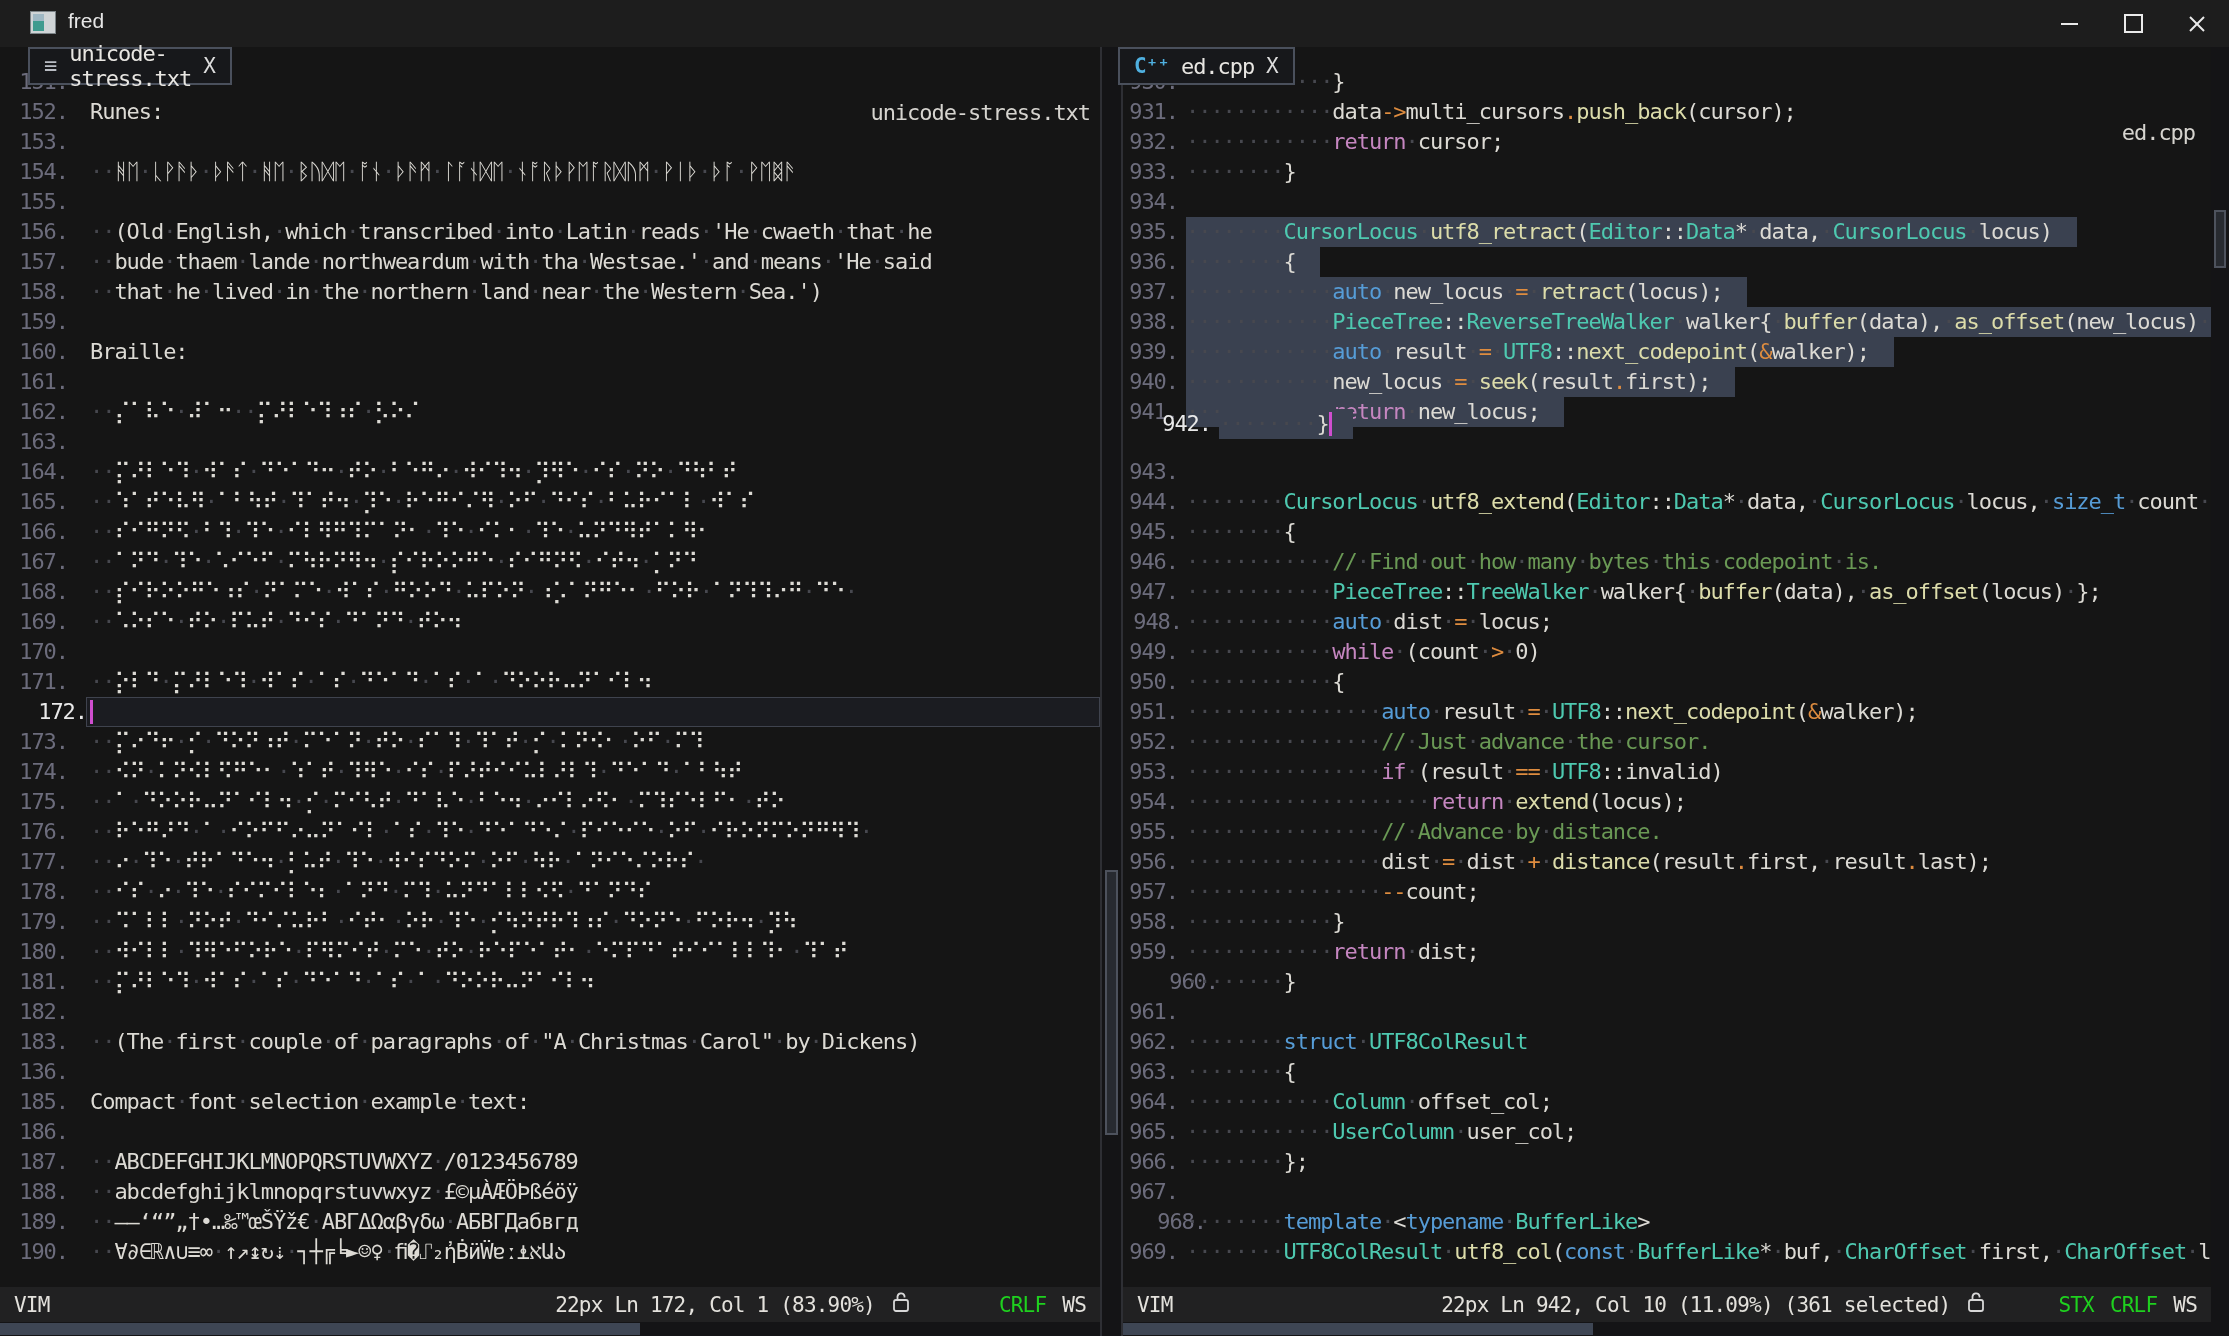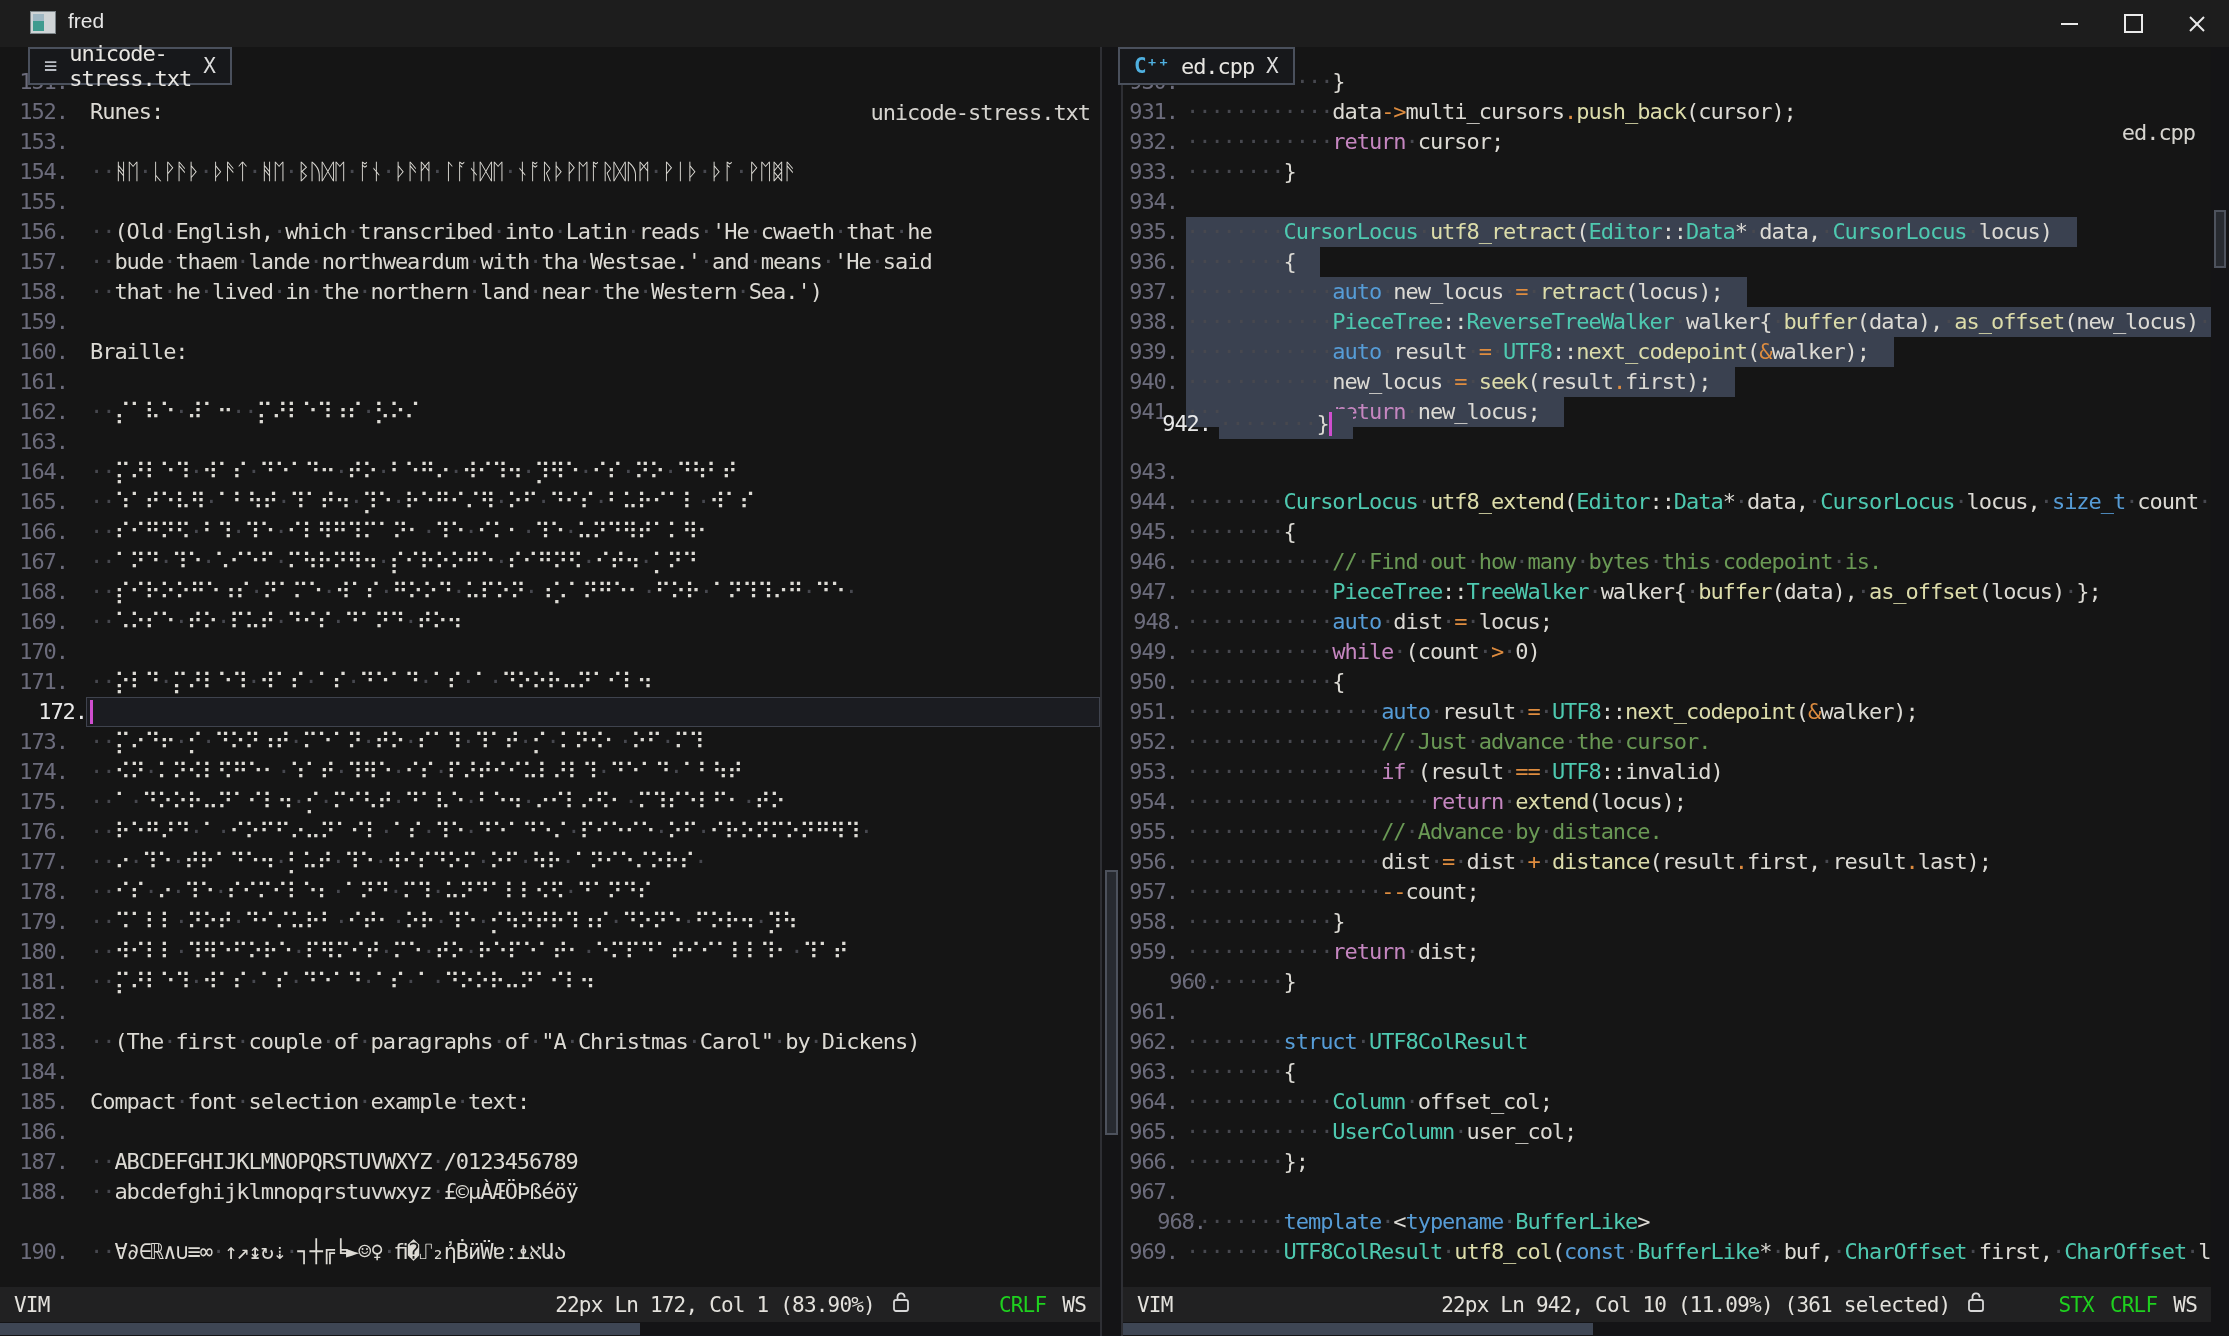--- a/index.html
+++ b/index.html
@@ -116,25 +116,26 @@
       <div class="row" style="top: 689px;"><span class="gut" style="left: 0px; width: 68px;">174.</span><span class="txt" style="left: 90px;"><span class="ws">··</span><span class="p">⠪⠝</span><span class="ws">·</span><span class="p">⠅⠝⠪⠇⠫⠛⠑⠂</span><span class="ws">·</span><span class="p">⠱⠁⠞</span><span class="ws">·</span><span class="p">⠹⠻⠑</span><span class="ws">·</span><span class="p">⠊⠎</span><span class="ws">·</span><span class="p">⠏⠜⠞⠊⠊⠥⠇⠜⠇⠹</span><span class="ws">·</span><span class="p">⠙⠑⠁⠙</span><span class="ws">·</span><span class="p">⠁⠃⠳⠞</span></span></div>
       <div class="row" style="top: 719px;"><span class="gut" style="left: 0px; width: 68px;">175.</span><span class="txt" style="left: 90px;"><span class="ws">··</span><span class="p">⠁</span><span class="ws">·</span><span class="p">⠙⠕⠕⠗⠤⠝⠁⠊⠇⠲</span><span class="ws">·</span><span class="p">⡊</span><span class="ws">·</span><span class="p">⠍⠊⠣⠞</span><span class="ws">·</span><span class="p">⠙⠁⠧⠑</span><span class="ws">·</span><span class="p">⠃⠑⠲</span><span class="ws">·</span><span class="p">⠔⠊⠇⠔⠫⠂</span><span class="ws">·</span><span class="p">⠍⠹⠎⠑⠇⠋⠂</span><span class="ws">·</span><span class="p">⠞⠕</span></span></div>
       <div class="row" style="top: 749px;"><span class="gut" style="left: 0px; width: 68px;">176.</span><span class="txt" style="left: 90px;"><span class="ws">··</span><span class="p">⠗⠑⠛⠜⠙</span><span class="ws">·</span><span class="p">⠁</span><span class="ws">·</span><span class="p">⠊⠕⠋⠋⠔⠤⠝⠁⠊⠇</span><span class="ws">·</span><span class="p">⠁⠎</span><span class="ws">·</span><span class="p">⠹⠑</span><span class="ws">·</span><span class="p">⠙⠑⠁⠙⠑⠌</span><span class="ws">·</span><span class="p">⠏⠊⠑⠊⠑</span><span class="ws">·</span><span class="p">⠕⠋</span><span class="ws">·</span><span class="p">⠊⠗⠕⠝⠍⠕⠝⠛⠻⠹</span><span class="ws">·</span></span></div>
       <div class="row" style="top: 779px;"><span class="gut" style="left: 0px; width: 68px;">177.</span><span class="txt" style="left: 90px;"><span class="ws">··</span><span class="p">⠔</span><span class="ws">·</span><span class="p">⠹⠑</span><span class="ws">·</span><span class="p">⠞⠗⠁⠙⠑⠲</span><span class="ws">·</span><span class="p">⡃⠥⠞</span><span class="ws">·</span><span class="p">⠹⠑</span><span class="ws">·</span><span class="p">⠺⠊⠎⠙⠕⠍</span><span class="ws">·</span><span class="p">⠕⠋</span><span class="ws">·</span><span class="p">⠳⠗</span><span class="ws">·</span><span class="p">⠁⠝⠊⠑⠌⠕⠗⠎</span><span class="ws">·</span></span></div>
       <div class="row" style="top: 809px;"><span class="gut" style="left: 0px; width: 68px;">178.</span><span class="txt" style="left: 90px;"><span class="ws">··</span><span class="p">⠊⠎</span><span class="ws">·</span><span class="p">⠔</span><span class="ws">·</span><span class="p">⠹⠑</span><span class="ws">·</span><span class="p">⠎⠊⠍⠊⠇⠑⠆</span><span class="ws">·</span><span class="p">⠁⠝⠙</span><span class="ws">·</span><span class="p">⠍⠹</span><span class="ws">·</span><span class="p">⠥⠝⠙⠁⠇⠇⠪⠫</span><span class="ws">·</span><span class="p">⠙⠁⠝⠙⠎</span></span></div>
       <div class="row" style="top: 839px;"><span class="gut" style="left: 0px; width: 68px;">179.</span><span class="txt" style="left: 90px;"><span class="ws">··</span><span class="p">⠩⠁⠇⠇</span><span class="ws">·</span><span class="p">⠝⠕⠞</span><span class="ws">·</span><span class="p">⠙⠊⠌⠥⠗⠃</span><span class="ws">·</span><span class="p">⠊⠞⠂</span><span class="ws">·</span><span class="p">⠕⠗</span><span class="ws">·</span><span class="p">⠹⠑</span><span class="ws">·</span><span class="p">⡊⠳⠝⠞⠗⠹⠰⠎</span><span class="ws">·</span><span class="p">⠙⠕⠝⠑</span><span class="ws">·</span><span class="p">⠋⠕⠗⠲</span><span class="ws">·</span><span class="p">⡹⠳</span></span></div>
       <div class="row" style="top: 869px;"><span class="gut" style="left: 0px; width: 68px;">180.</span><span class="txt" style="left: 90px;"><span class="ws">··</span><span class="p">⠺⠊⠇⠇</span><span class="ws">·</span><span class="p">⠹⠻⠑⠋⠕⠗⠑</span><span class="ws">·</span><span class="p">⠏⠻⠍⠊⠞</span><span class="ws">·</span><span class="p">⠍⠑</span><span class="ws">·</span><span class="p">⠞⠕</span><span class="ws">·</span><span class="p">⠗⠑⠏⠑⠁⠞⠂</span><span class="ws">·</span><span class="p">⠑⠍⠏⠙⠁⠞⠊⠊⠁⠇⠇⠹⠂</span><span class="ws">·</span><span class="p">⠹⠁⠞</span></span></div>
       <div class="row" style="top: 899px;"><span class="gut" style="left: 0px; width: 68px;">181.</span><span class="txt" style="left: 90px;"><span class="ws">··</span><span class="p">⡍⠜⠇⠑⠹</span><span class="ws">·</span><span class="p">⠺⠁⠎</span><span class="ws">·</span><span class="p">⠁⠎</span><span class="ws">·</span><span class="p">⠙⠑⠁⠙</span><span class="ws">·</span><span class="p">⠁⠎</span><span class="ws">·</span><span class="p">⠁</span><span class="ws">·</span><span class="p">⠙⠕⠕⠗⠤⠝⠁⠊⠇⠲</span></span></div>
       <div class="row" style="top: 929px;"><span class="gut" style="left: 0px; width: 68px;">182.</span><span class="txt" style="left: 90px;"></span></div>
       <div class="row" style="top: 959px;"><span class="gut" style="left: 0px; width: 68px;">183.</span><span class="txt" style="left: 90px;"><span class="ws">··</span><span class="p">(The</span><span class="ws">·</span><span class="p">first</span><span class="ws">·</span><span class="p">couple</span><span class="ws">·</span><span class="p">of</span><span class="ws">·</span><span class="p">paragraphs</span><span class="ws">·</span><span class="p">of</span><span class="ws">·</span><span class="p">"A</span><span class="ws">·</span><span class="p">Christmas</span><span class="ws">·</span><span class="p">Carol"</span><span class="ws">·</span><span class="p">by</span><span class="ws">·</span><span class="p">Dickens)</span></span></div>
-      <div class="row" style="top: 989px;"><span class="gut" style="left: 0px; width: 68px;">184.</span><span class="txt" style="left: 90px;"></span></div>
+      <div class="row" style="top: 989px;"><span class="gut" style="left: 0px; width: 68px;">136.</span><span class="txt" style="left: 90px;"></span></div>
       <div class="row" style="top: 1019px;"><span class="gut" style="left: 0px; width: 68px;">185.</span><span class="txt" style="left: 90px;"><span class="p">Compact</span><span class="ws">·</span><span class="p">font</span><span class="ws">·</span><span class="p">selection</span><span class="ws">·</span><span class="p">example</span><span class="ws">·</span><span class="p">text:</span></span></div>
       <div class="row" style="top: 1049px;"><span class="gut" style="left: 0px; width: 68px;">186.</span><span class="txt" style="left: 90px;"></span></div>
       <div class="row" style="top: 1079px;"><span class="gut" style="left: 0px; width: 68px;">187.</span><span class="txt" style="left: 90px;"><span class="ws">··</span><span class="p">ABCDEFGHIJKLMNOPQRSTUVWXYZ</span><span class="ws">·</span><span class="p">/0123456789</span></span></div>
       <div class="row" style="top: 1109px;"><span class="gut" style="left: 0px; width: 68px;">188.</span><span class="txt" style="left: 90px;"><span class="ws">··</span><span class="p">abcdefghijklmnopqrstuvwxyz</span><span class="ws">·</span><span class="p">£©µÀÆÖÞßéöÿ</span></span></div>
+      <div class="row" style="top: 1139px;"><span class="gut" style="left: 0px; width: 68px;">189.</span><span class="txt" style="left: 90px;"><span class="ws">··</span><span class="p">–—‘“”„†•…‰™œŠŸž€</span><span class="ws">·</span><span class="p">ΑΒΓΔΩαβγδω</span><span class="ws">·</span><span class="p">АБВГДабвгд</span></span></div>
       <div class="row" style="top: 1169px;"><span class="gut" style="left: 0px; width: 68px;">190.</span><span class="txt" style="left: 90px;"><span class="ws">··</span><span class="p">∀∂∈ℝ∧∪≡∞</span><span class="ws">·</span><span class="p">↑↗↨↻⇣</span><span class="ws">·</span><span class="p">┐┼╔╘►☺♀</span><span class="ws">·</span><span class="p">ﬁ�⑀₂ἠḂӥẄɐː⍎אԱა</span></span></div>
     </div>
   <div class="overlay-filename" style="right:10px;top:53px;">unicode-stress.txt</div>
   <div class="statusbar">
     <span class="status-mode">VIM</span>
     <span class="status-spacer"></span>
     <span class="status-info">22px Ln 172, Col 1 (83.90%)</span>
     <span class="lock-icon">
       <svg width="24" height="26" viewBox="0 0 24 26">
         <rect x="5" y="11" width="14" height="11" rx="2" fill="none" stroke="#d8d8d8" stroke-width="1.8"></rect>

